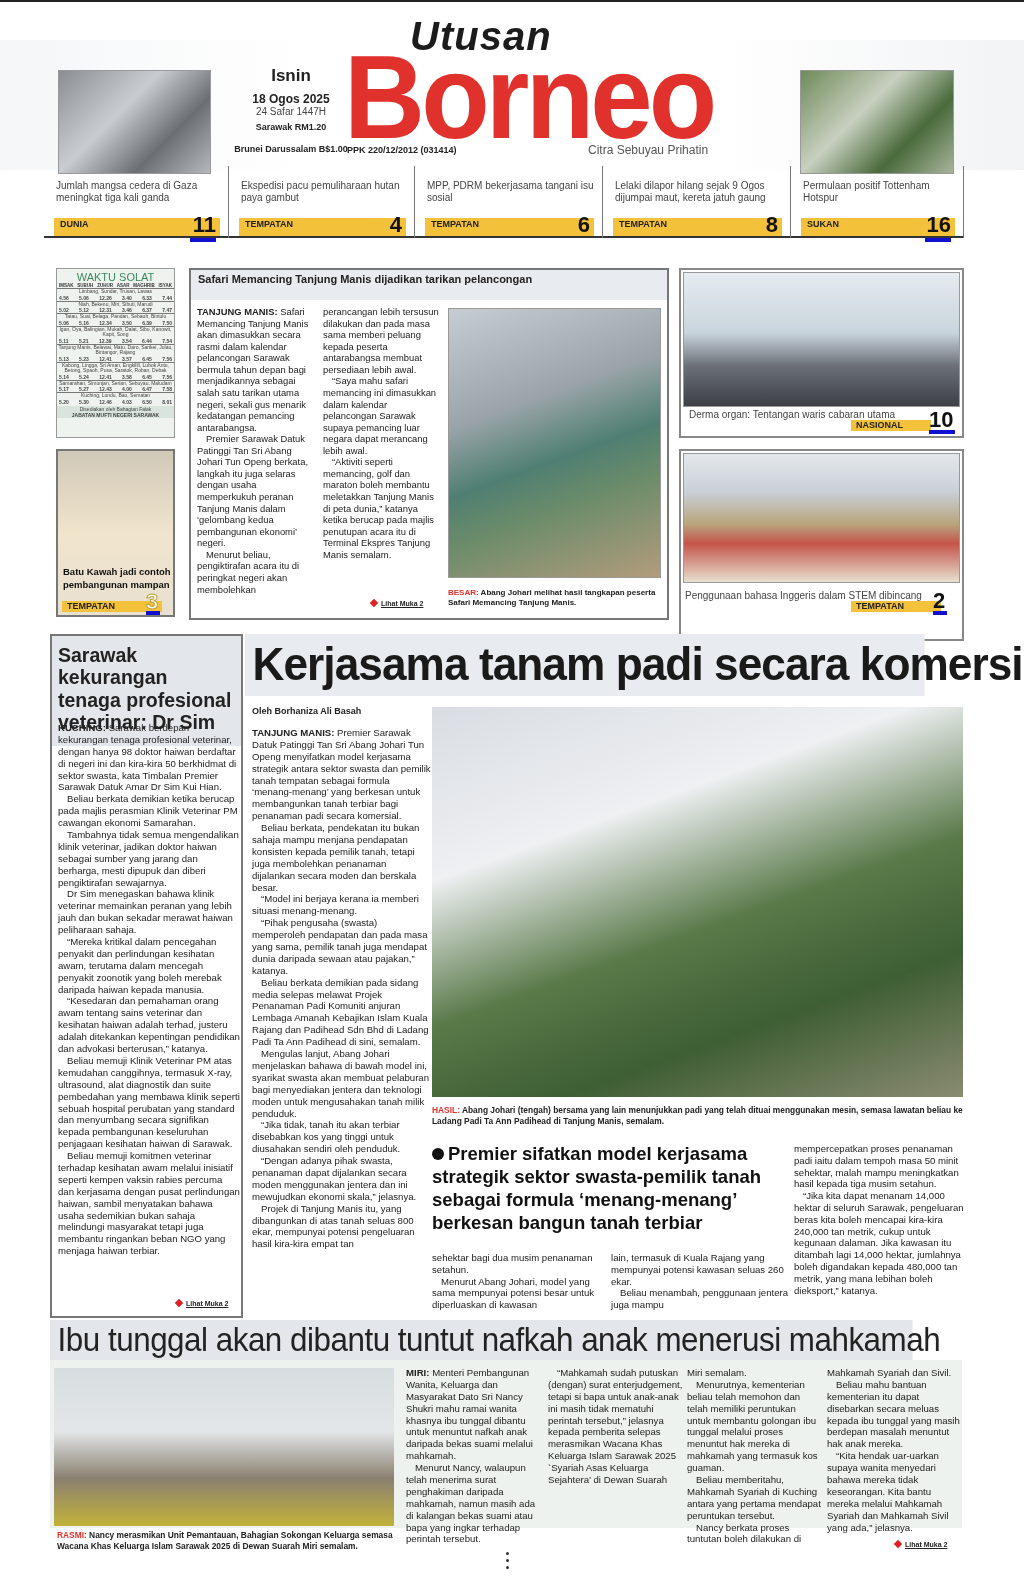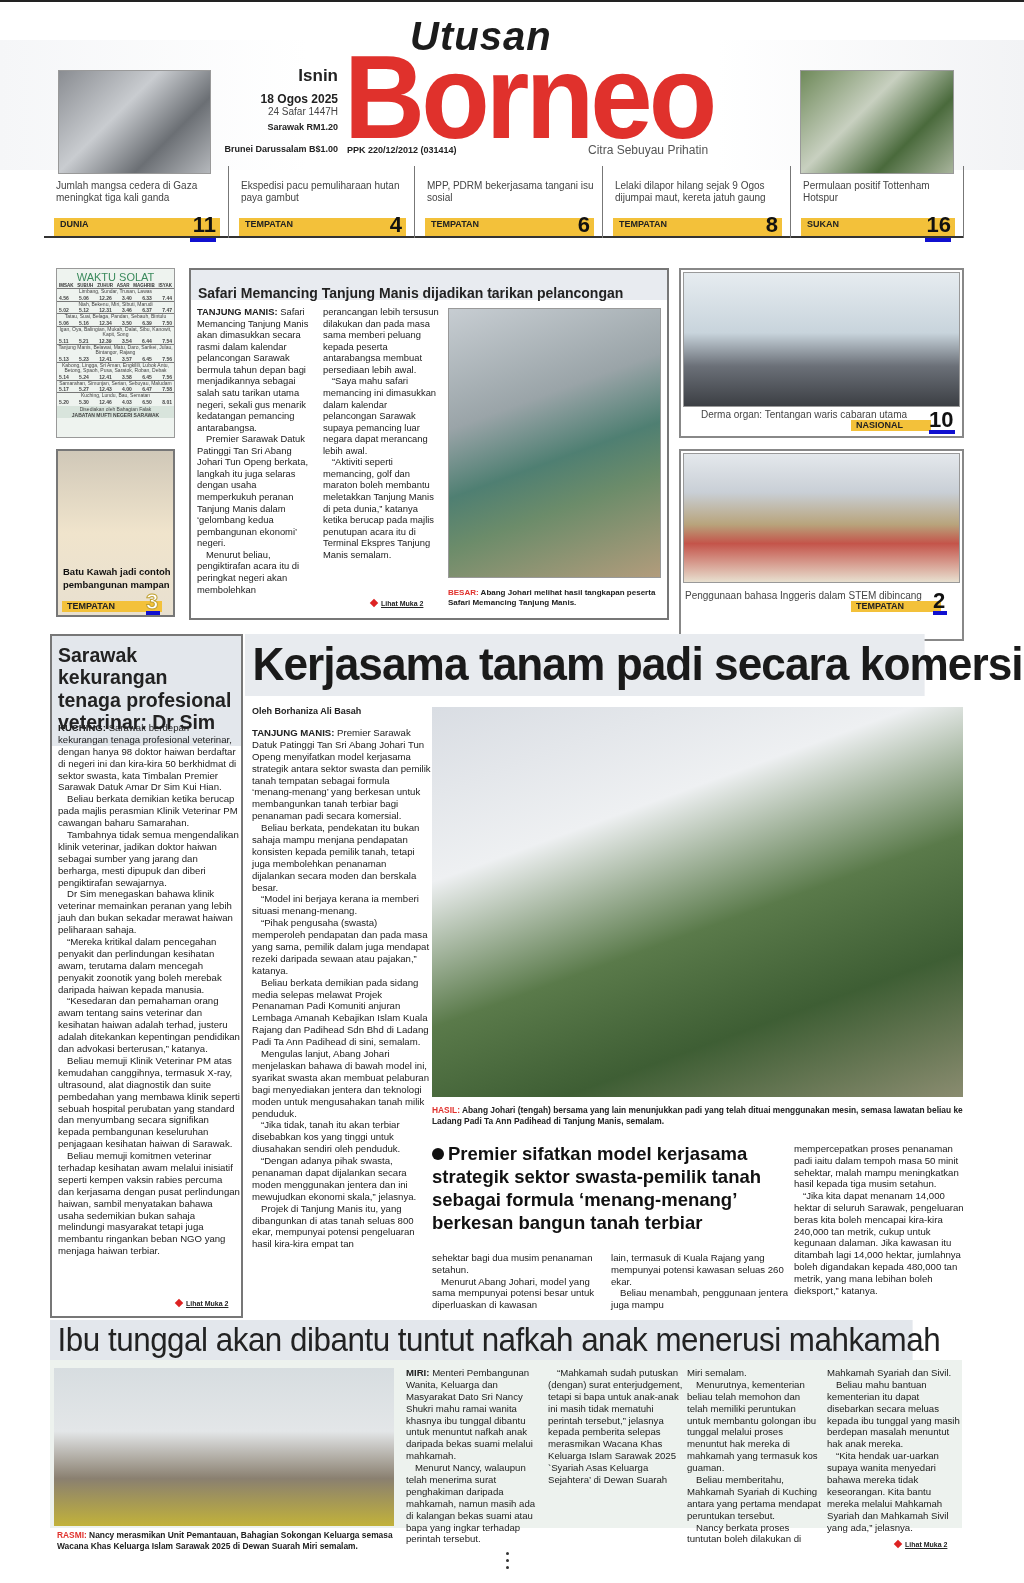--- a/index.html
+++ b/index.html
@@ -7,21 +7,21 @@
 body{position:relative;font-family:"Liberation Sans",sans-serif;color:#222}
 .abs{position:absolute}
 .topline{left:0;top:0;width:1024px;height:2px;background:#222}
 .bgwater{left:0;top:40px;width:1024px;height:130px;background:linear-gradient(90deg,#f5f6f8,#fff 30%,#fff 70%,#f2f3f5)}
 
 .ph{background:linear-gradient(135deg,#8a8d92,#c9ccd0 40%,#6b6f74 70%,#b5b8bc);border:1px solid #999}
 .mast-utusan{left:410px;top:14px;font-size:40px;font-weight:900;font-style:italic;color:#1c1c1c;letter-spacing:1px}
 .mast-borneo{left:344px;top:38px;font-size:118px;font-weight:900;color:#e0312c;letter-spacing:-4px;line-height:1;transform:scaleX(0.95);transform-origin:left top;font-family:"Liberation Sans",sans-serif}
 .mast-tag{left:588px;top:143px;font-size:12px;color:#555}
 .mast-ppk{left:347px;top:145px;font-size:9px;font-weight:700;color:#222}
-.date-block{left:220px;top:66px;width:118px;text-align:right}
+.date-block{left:232px;top:66px;width:118px;text-align:center}
 .date-day{font-size:17px;font-weight:700;color:#222}
 .date-date{font-size:12px;font-weight:700;margin-top:6px}
 .date-hijri{font-size:10px;color:#444}
 .date-price{font-size:9px;font-weight:700;margin-top:5px;line-height:1.2}
 
 .index-bar{left:44px;top:166px;width:920px;height:72px;border-bottom:2px solid #333}
 .idx{position:absolute;top:0;height:72px;padding:14px 8px 0 12px;font-size:10px;color:#444;line-height:1.2}
 .idx+.idx{border-left:1px solid #777}
 .idx .lbl{position:absolute;left:10px;right:8px;bottom:2px;height:18px;background:#f3c13a;font-size:9px;font-weight:900;padding-left:6px;line-height:12px;color:#222}
 .idx .num{position:absolute;right:12px;bottom:2px;font-size:22px;font-weight:900;color:#111;line-height:1}
@@ -33,32 +33,32 @@
 .solat .hdr{display:flex;justify-content:space-between;font-weight:700;font-size:4.5px;padding:0 2px;color:#333}
 .solat .area{font-size:5px;line-height:1.1;border-top:1px solid #777}
 .solat .times{display:flex;justify-content:space-between;padding:0 2px;font-weight:700;font-size:5px}
 .solat .foot{font-size:5px;background:#d8e4dc;margin-top:1px}
 .batu{left:56px;top:449px;width:119px;height:168px}
 .batu .cap{position:absolute;left:5px;top:114px;font-size:9.5px;font-weight:700;line-height:1.4;color:#111}
 .tagbar{position:absolute;height:11px;background:#f3c13a;font-size:9px;font-weight:900;line-height:11px;padding-left:5px;color:#222}
 .tagnum{position:absolute;font-size:22px;font-weight:900;line-height:1;color:#111}
 .tagul{position:absolute;height:4px;background:#1010d0}
 .safari{left:189px;top:268px;width:480px;height:352px;border:2px solid #777}
-.safari h2{position:absolute;left:0;top:0;width:100%;height:30px;background:#e8ebf0;font-size:14px;font-weight:700;padding:15px 7px;color:#222}
+.safari h2{position:absolute;left:0;top:0;width:100%;height:30px;background:#e8ebf0;font-size:11px;font-weight:700;padding:3px 7px;color:#222}
 .col{position:absolute;font-size:9.4px;line-height:1.23;color:#222}
 .col b{font-weight:700}
 .ind{display:block;text-indent:9px}
 .safari-photo{left:257px;top:38px;width:213px;height:270px}
 .safari-cap{left:257px;top:318px;width:215px;font-size:8px;font-weight:700;line-height:1.3}
 .red{color:#e0312c}
 .lihat{position:absolute;font-size:7px;color:#222;text-decoration:underline;font-weight:700}
 .lihat i{display:inline-block;width:6px;height:6px;background:#d22;transform:rotate(45deg);margin-right:4px}
 .rp1{left:679px;top:268px;width:285px;height:170px;border:2px solid #888}
 .rp1 .ph{position:absolute;left:2px;top:2px;width:277px;height:135px}
-.rp1 .cap{position:absolute;left:20px;top:139px;font-size:10px;color:#444;line-height:1.2}
+.rp1 .cap{position:absolute;left:8px;top:139px;font-size:10px;color:#444;line-height:1.2}
 .rp2{left:679px;top:449px;width:285px;height:192px;border:2px solid #888}
 .rp2 .ph{position:absolute;left:2px;top:2px;width:277px;height:130px}
 .rp2 .cap{position:absolute;left:4px;top:139px;font-size:10px;color:#444;line-height:1.2}
 
 .vet{left:50px;top:634px;width:193px;height:684px;border:2px solid #777}
 .vet h2{background:#e3e7ec;font-size:19.5px;font-weight:700;line-height:1.15;padding:8px 6px 12px;color:#222}
 .vet .col{left:6px;top:86px;width:182px;font-size:9.6px;line-height:1.24}
 .main-headline{left:245px;top:634px;width:723px;height:62px;background:#e8ebef;font-size:47px;font-weight:700;color:#1a1a1a;padding:2px 8px;letter-spacing:-1px;white-space:nowrap;transform:scaleX(0.94);transform-origin:left}
 .byline{left:252px;top:706px;font-size:9px;font-weight:700}
 .mcol{left:252px;top:727px;width:180px;font-size:9.6px;line-height:1.24}
@@ -256,38 +256,38 @@
   <div class="cap">Penggunaan bahasa Inggeris dalam STEM dibincang</div>
   <div class="tagbar" style="left:170px;top:150px;width:90px">TEMPATAN</div>
   <div class="tagnum" style="left:252px;top:139px">2</div>
   <div class="tagul" style="left:252px;top:160px;width:14px"></div>
 </div>
 
 <div class="abs vet">
   <h2>Sarawak kekurangan tenaga profesional veterinar: Dr Sim</h2>
   <div class="col">
     <span class="ind" style="text-indent:0"><b>KUCHING:</b> <span>Sarawak berdepan kekurangan tenaga profesional veterinar, dengan hanya 98 doktor haiwan berdaftar di negeri ini dan kira-kira 50 berkhidmat di sektor swasta, kata Timbalan Premier Sarawak Datuk Amar Dr Sim Kui Hian.</span></span>
-    <span class="ind">Beliau berkata demikian ketika berucap pada majlis perasmian Klinik Veterinar PM cawangan baharu Samarahan.</span>
+    <span class="ind">Beliau berkata demikian ketika berucap pada majlis perasmian Klinik Veterinar PM cawangan ekonomi Samarahan.</span>
     <span class="ind">Tambahnya tidak semua mengendalikan klinik veterinar, jadikan doktor haiwan sebagai sumber yang jarang dan berharga, mesti dipupuk dan diberi pengiktirafan sewajarnya.</span>
     <span class="ind">Dr Sim menegaskan bahawa klinik veterinar memainkan peranan yang lebih jauh dan bukan sekadar merawat haiwan peliharaan sahaja.</span>
     <span class="ind">“Mereka kritikal dalam pencegahan penyakit dan perlindungan kesihatan awam, terutama dalam mencegah penyakit zoonotik yang boleh merebak daripada haiwan kepada manusia.</span>
     <span class="ind">“Kesedaran dan pemahaman orang awam tentang sains veterinar dan kesihatan haiwan adalah terhad, justeru adalah ditekankan kepentingan pendidikan dan advokasi berterusan,” katanya.</span>
     <span class="ind">Beliau memuji Klinik Veterinar PM atas kemudahan canggihnya, termasuk X-ray, ultrasound, alat diagnostik dan suite pembedahan yang membawa klinik seperti sebuah hospital perubatan yang standard dan menyumbang secara signifikan kepada pembangunan keseluruhan penjagaan kesihatan haiwan di Sarawak.</span>
     <span class="ind">Beliau memuji komitmen veterinar terhadap kesihatan awam melalui inisiatif seperti kempen vaksin rabies percuma dan kerjasama dengan pusat perlindungan haiwan, sambil menyatakan bahawa usaha sedemikian bukan sahaja melindungi masyarakat tetapi juga membantu ringankan beban NGO yang menjaga haiwan terbiar.</span>
   </div>
   <div class="lihat" style="left:124px;top:664px"><i></i><span>Lihat Muka 2</span></div>
 </div>
 
 <div class="abs main-headline">Kerjasama tanam padi secara komersial</div>
 <div class="abs byline">Oleh Borhaniza Ali Basah</div>
 <div class="abs col mcol">
   <span class="ind" style="text-indent:0"><b>TANJUNG MANIS:</b> <span>Premier Sarawak Datuk Patinggi Tan Sri Abang Johari Tun Openg menyifatkan model kerjasama strategik antara sektor swasta dan pemilik tanah tempatan sebagai formula ‘menang-menang’ yang berkesan untuk membangunkan tanah terbiar bagi penanaman padi secara komersial.</span></span>
   <span class="ind">Beliau berkata, pendekatan itu bukan sahaja mampu menjana pendapatan konsisten kepada pemilik tanah, tetapi juga membolehkan penanaman dijalankan secara moden dan berskala besar.</span>
   <span class="ind">“Model ini berjaya kerana ia memberi situasi menang-menang.</span>
-  <span class="ind">“Pihak pengusaha (swasta) memperoleh pendapatan dan pada masa yang sama, pemilik dalam juga mendapat rezeki daripada sewaan atau pajakan,” katanya.</span>
+  <span class="ind">“Pihak pengusaha (swasta) memperoleh pendapatan dan pada masa yang sama, pemilik tanah juga mendapat dunia daripada sewaan atau pajakan,” katanya.</span>
   <span class="ind">Beliau berkata demikian pada sidang media selepas melawat Projek Penanaman Padi Komuniti anjuran Lembaga Amanah Kebajikan Islam Kuala Rajang dan Padihead Sdn Bhd di Ladang Padi Ta Ann Padihead di sini, semalam.</span>
   <span class="ind">Mengulas lanjut, Abang Johari menjelaskan bahawa di bawah model ini, syarikat swasta akan membuat pelaburan bagi menyediakan jentera dan teknologi moden untuk mengusahakan tanah milik penduduk.</span>
   <span class="ind">“Jika tidak, tanah itu akan terbiar disebabkan kos yang tinggi untuk diusahakan sendiri oleh penduduk.</span>
   <span class="ind">“Dengan adanya pihak swasta, penanaman dapat dijalankan secara moden menggunakan jentera dan ini mewujudkan ekonomi skala,” jelasnya.</span>
   <span class="ind">Projek di Tanjung Manis itu, yang dibangunkan di atas tanah seluas 800 ekar, mempunyai potensi pengeluaran hasil kira-kira empat tan</span>
 </div>
 <div class="abs main-photo"></div>
 <div class="abs main-cap"><span class="red">HASIL:</span> <span>Abang Johari (tengah) bersama yang lain menunjukkan padi yang telah dituai menggunakan mesin, semasa lawatan beliau ke Ladang Padi Ta Ann Padihead di Tanjung Manis, semalam.</span></div>
 <div class="abs subhead"><span class="bullet"></span><span>Premier sifatkan model kerjasama strategik sektor swasta-pemilik tanah sebagai formula ‘menang-menang’ berkesan bangun tanah terbiar</span></div>
 <div class="abs col bc1">

